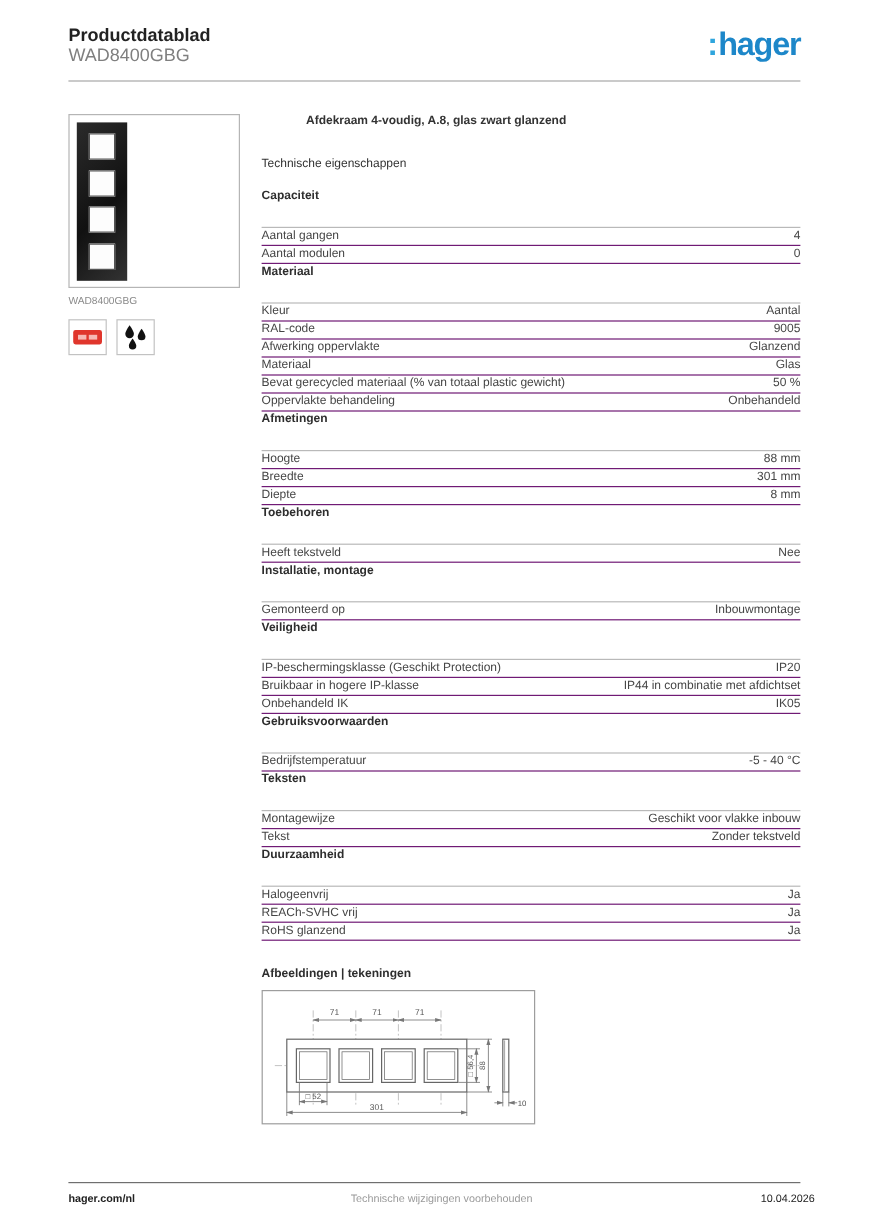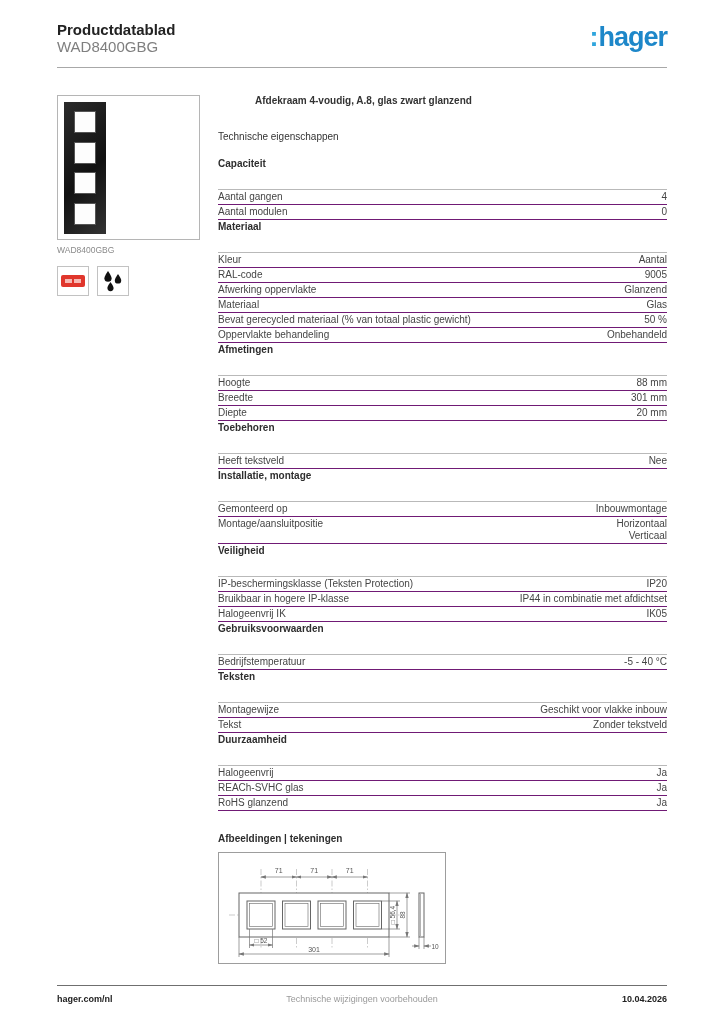--- a/index.html
+++ b/index.html
@@ -44,25 +44,25 @@
     font-size:10px; line-height:12px; padding:1px 0 1px; border-bottom:1px solid #701a75; color:#454545; }
   .spec-row .lbl { text-align:left; }
   .spec-row .val { text-align:right; white-space:pre-line; }
 
   
   .drawing-title { font-size:10px; font-weight:bold; color:#2e2e2e; margin-top:22px; }
   .drawing-box { margin-top:8px; width:228px; height:112px; border:1px solid #9d9d9d; background:#fff; }
 
   
   .footer-rule { position:absolute; left:57px; right:57px; top:985px; height:1px; background:#6f6f6f; }
-  .footer { position:absolute; left:57px; right:57px; top:994px; display:flex;
+  .footer { position:absolute; left:57px; right:45px; top:994px; display:flex;
     justify-content:space-between; align-items:baseline; font-size:9px; }
   .footer .f-left  { font-weight:bold; color:#222; }
   .footer .f-center{ color:#9a9a9a; position:absolute; left:0; right:0; text-align:center; }
-  .footer .f-right { font-weight:bold; color:#222; }
+  .footer .f-right { font-weight:normal; color:#222; }
 
   svg text { font-family:"Liberation Sans", sans-serif; }
 </style>
 </head>
 <body>
 
 <div class="page">
 
   <div class="header">
     <div class="doc-title">Productdatablad</div>
@@ -146,54 +146,49 @@
           <div class="spec-row">
             <span class="lbl">Hoogte</span>
             <span class="val">88 mm</span>
           </div>
           <div class="spec-row">
             <span class="lbl">Breedte</span>
             <span class="val">301 mm</span>
           </div>
           <div class="spec-row">
             <span class="lbl">Diepte</span>
-            <span class="val">20 mm</span>
+            <span class="val">8 mm</span>
           </div>
         </div>
         <div class="section">
           <div class="sec-title">Toebehoren</div>
           <div class="spec-row">
             <span class="lbl">Heeft tekstveld</span>
             <span class="val">Nee</span>
           </div>
         </div>
         <div class="section">
           <div class="sec-title">Installatie, montage</div>
           <div class="spec-row">
             <span class="lbl">Gemonteerd op</span>
             <span class="val">Inbouwmontage</span>
           </div>
-          <div class="spec-row">
-            <span class="lbl">Montage/aansluitpositie</span>
-            <span class="val">Horizontaal
-Verticaal</span>
-          </div>
         </div>
         <div class="section">
           <div class="sec-title">Veiligheid</div>
           <div class="spec-row">
-            <span class="lbl">IP-beschermingsklasse (Teksten Protection)</span>
+            <span class="lbl">IP-beschermingsklasse (Geschikt Protection)</span>
             <span class="val">IP20</span>
           </div>
           <div class="spec-row">
             <span class="lbl">Bruikbaar in hogere IP-klasse</span>
             <span class="val">IP44 in combinatie met afdichtset</span>
           </div>
           <div class="spec-row">
-            <span class="lbl">Halogeenvrij IK</span>
+            <span class="lbl">Onbehandeld IK</span>
             <span class="val">IK05</span>
           </div>
         </div>
         <div class="section">
           <div class="sec-title">Gebruiksvoorwaarden</div>
           <div class="spec-row">
             <span class="lbl">Bedrijfstemperatuur</span>
             <span class="val">-5 - 40 °C</span>
           </div>
         </div>
@@ -208,21 +203,21 @@
             <span class="val">Zonder tekstveld</span>
           </div>
         </div>
         <div class="section">
           <div class="sec-title">Duurzaamheid</div>
           <div class="spec-row">
             <span class="lbl">Halogeenvrij</span>
             <span class="val">Ja</span>
           </div>
           <div class="spec-row">
-            <span class="lbl">REACh-SVHC glas</span>
+            <span class="lbl">REACh-SVHC vrij</span>
             <span class="val">Ja</span>
           </div>
           <div class="spec-row">
             <span class="lbl">RoHS glanzend</span>
             <span class="val">Ja</span>
           </div>
         </div>
       </div>
 
     <div class="drawing-title">Afbeeldingen | tekeningen</div>

